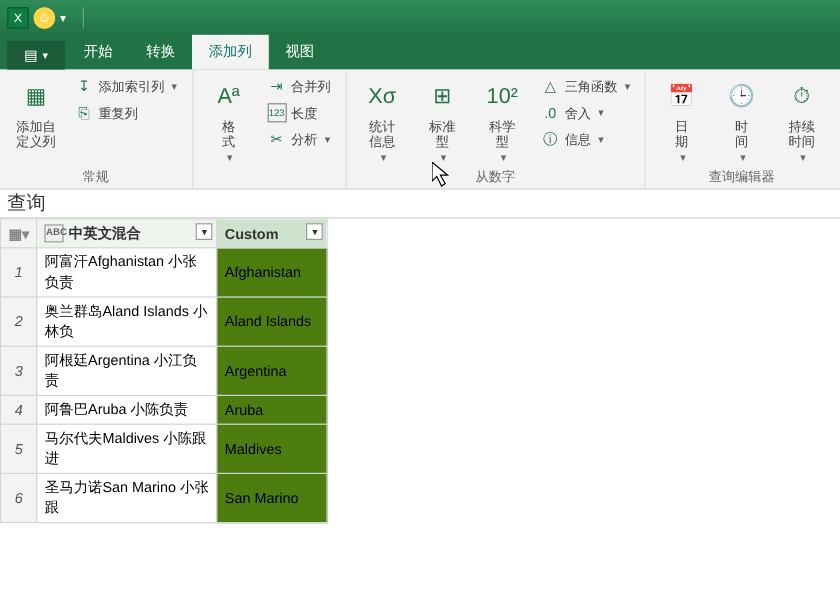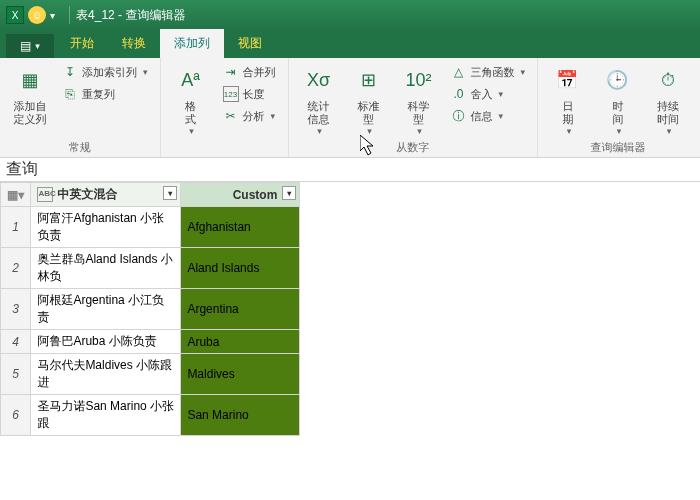--- a/index.html
+++ b/index.html
@@ -5,21 +5,21 @@
   * { box-sizing: border-box; margin: 0; padding: 0; }
   body { font-family: "Microsoft YaHei", Arial, sans-serif; font-size: 12px; background: #fff; width: 700px; height: 500px; overflow: hidden; position: relative; }
   .titlebar { height: 30px; background: linear-gradient(#2e8b57,#217346); display: flex; align-items: center; color: #fff; padding: 0 6px; }
   .tico { width: 18px; height: 18px; background: #107c41; border: 1px solid #0a5a2f; display: flex; align-items: center; justify-content: center; font-size: 10px; color: #fff; margin-right: 4px; }
   .qat { width: 18px; height: 18px; background: #ffd54a; border-radius: 50%; display: flex; align-items: center; justify-content: center; font-size: 11px; margin-right: 4px; }
   .qat-more { color: #fff; font-size: 10px; margin-right: 8px; cursor: pointer; }
   .tdiv { width: 1px; height: 18px; background: rgba(255,255,255,0.3); margin: 0 6px; }
   .ttitle { font-size: 12px; }
   .ribbon-tabs { height: 28px; background: #217346; display: flex; align-items: flex-end; padding-left: 6px; }
   .file-tab { background: #1a5c38; color: #fff; padding: 5px 14px; margin-right: 2px; font-size: 12px; cursor: pointer; display:flex; align-items:center; gap:4px;}
-  .rtab { color: #fde047; padding: 6px 14px; font-size: 12px; cursor: pointer; }
+  .rtab { color: #ffffff; padding: 6px 14px; font-size: 12px; cursor: pointer; }
   .rtab.active { background: #f3f3f3; color: #0f766e; }
   .ribbon { height: 100px; background: #f3f3f3; border-bottom: 1px solid #d4d4d4; display: flex; }
   .rgroup { border-right: 1px solid #e0e0e0; padding: 4px 8px 2px 8px; display: flex; flex-direction: column; justify-content: space-between; }
   .rgroup-body { display: flex; gap: 6px; align-items: flex-start; }
   .rgroup-label { text-align: center; font-size: 11px; color: #666; padding-top: 2px; }
   .big-btn { display: flex; flex-direction: column; align-items: center; width: 44px; cursor: pointer; padding: 2px; }
   .big-btn .ic { width: 32px; height: 32px; display: flex; align-items: center; justify-content: center; font-size: 18px; color: #217346; }
   .big-btn .lbl { font-size: 11px; text-align: center; line-height: 13px; color: #444; margin-top: 4px; white-space: pre-line; }
   .small-list { display: flex; flex-direction: column; gap: 2px; }
   .small-btn { display: flex; align-items: center; gap: 4px; font-size: 11px; color: #444; padding: 2px 4px; cursor: pointer; white-space: nowrap; }
@@ -40,21 +40,20 @@
   svg { display:block;}
 </style>
 </head>
 <body>
 
 <div class="titlebar">
   <div class="tico">X</div>
   <div class="qat">☺</div>
   <span class="qat-more">▾</span>
   <div class="tdiv"></div>
-  <div class="ttitle">表4_12 - 查询编辑器</div>
 </div>
 
 <div class="ribbon-tabs">
   <div class="file-tab">
       <span>▤</span>
       <span style="font-size:9px;">▾</span>
     </div>
   <div class="rtab">开始</div>
   <div class="rtab">转换</div>
   <div class="rtab active">添加列</div>
@@ -183,21 +182,21 @@
 
 <div class="grid-wrap">
   <table class="grid">
     <tbody>
         <tr>
       <th class="corner"><span style="color:#888;">▦▾</span></th>
       <th class="colhead" style="width:150px;">
         <span class="typeic">ABC</span><span>中英文混合</span>
         <span class="filter">▾</span>
       </th>
-      <th class="colhead col-custom" style="width:119px;text-align:right;">
+      <th class="colhead col-custom" style="width:92px;">
         <span>Custom</span>
         <span class="filter">▾</span>
       </th>
     </tr>
     <tr>
           <td class="rownum">1</td>
           <td>阿富汗Afghanistan 小张负责</td>
           <td class="col-custom">Afghanistan</td>
         </tr>
     <tr>

